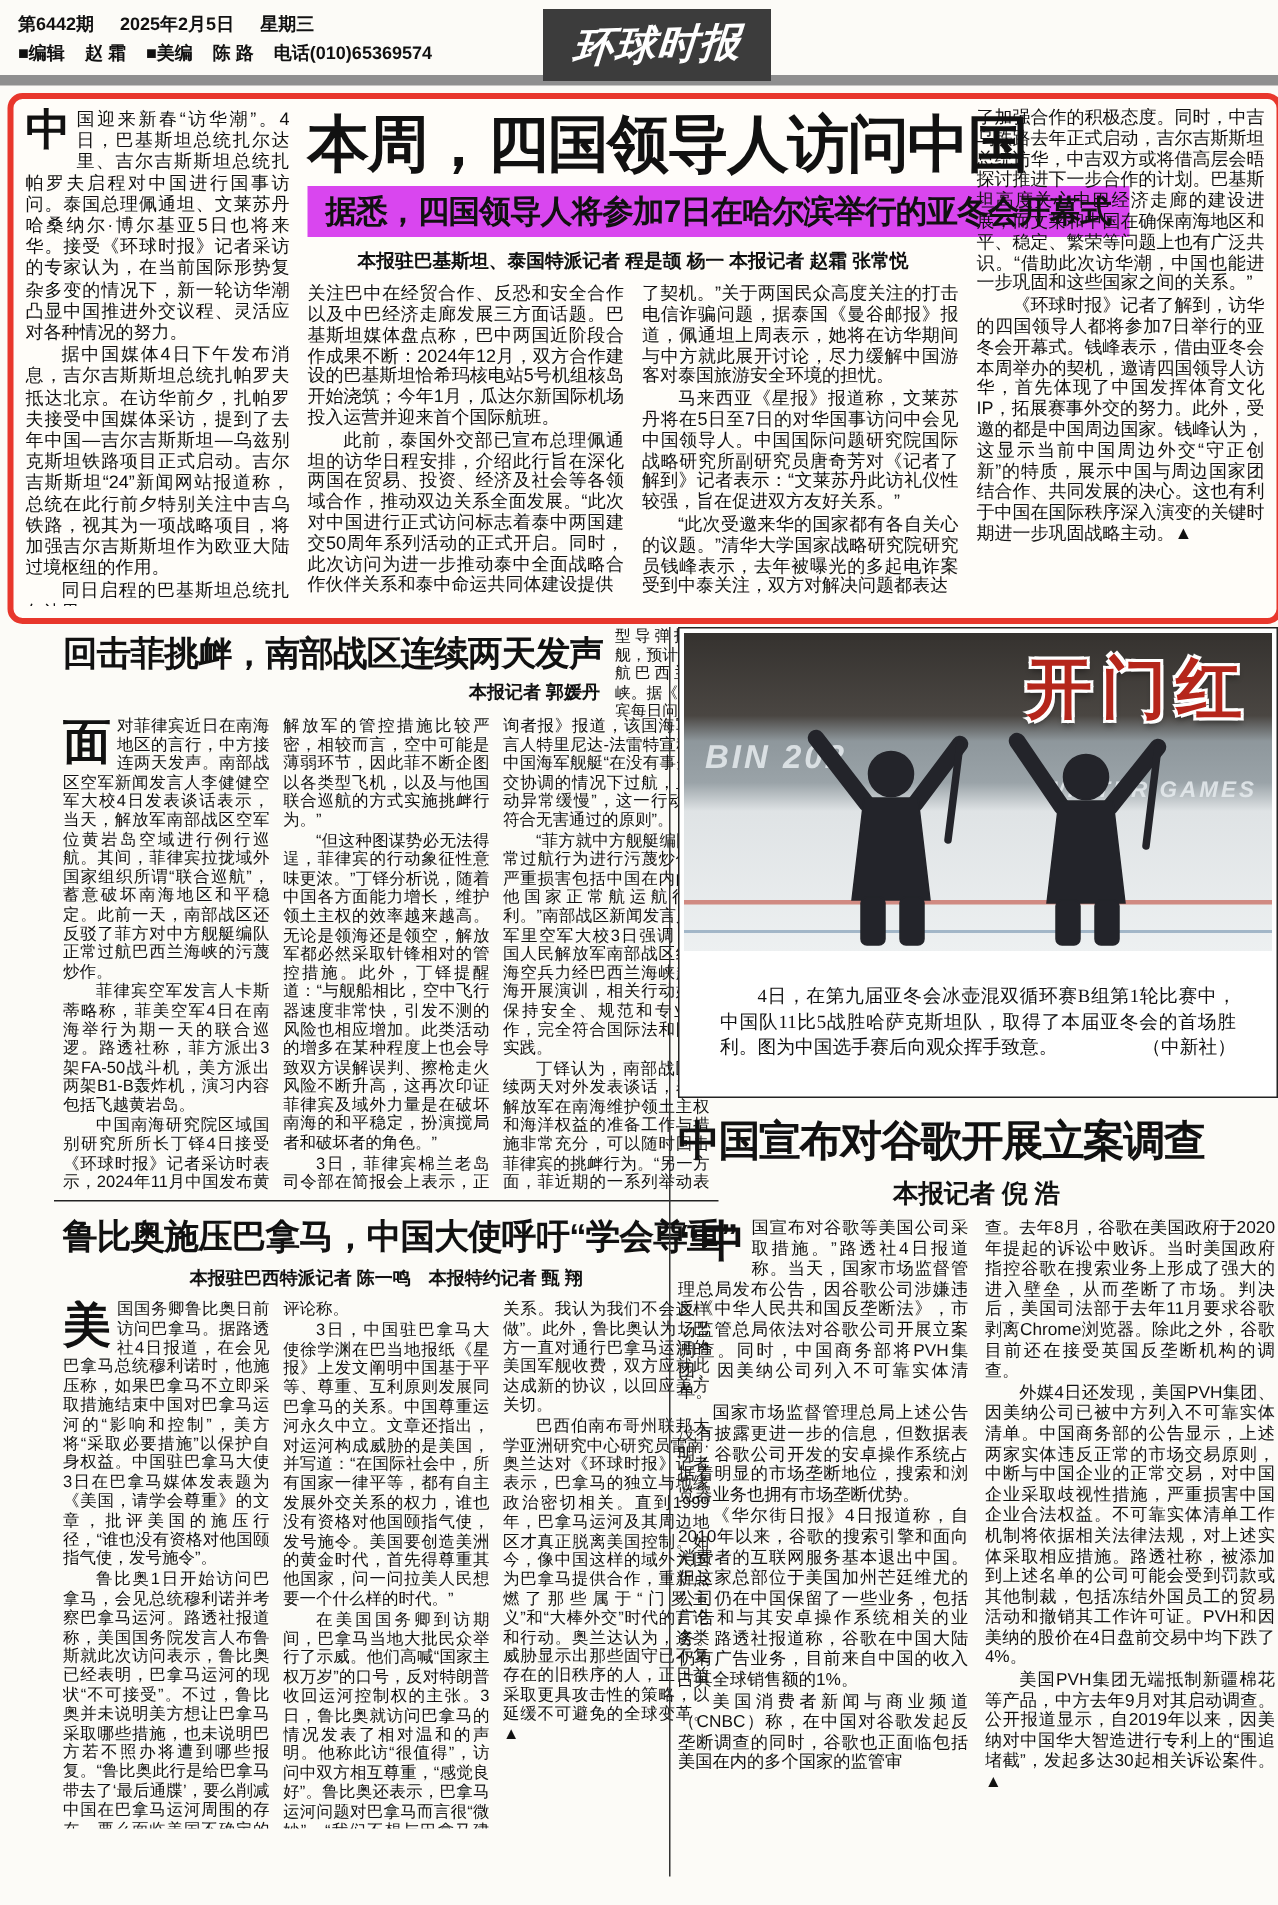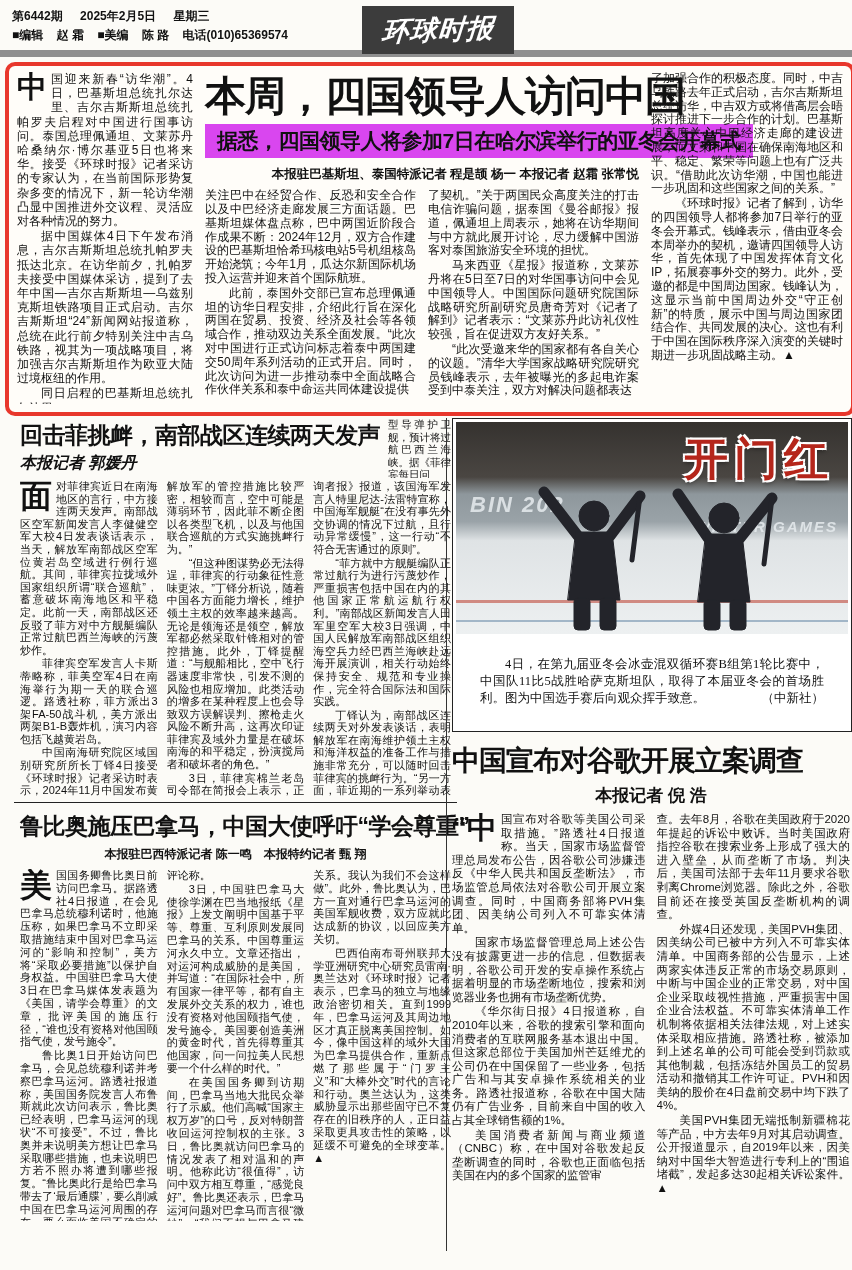--- a/index.html
+++ b/index.html
@@ -26,32 +26,32 @@
 
   
   .lead-box{position:absolute;left:5px;top:62px;width:826px;height:334px;border:4px solid #e8372c;border-radius:10px;
     background:#fffdf9;padding:6px 8px;display:flex;gap:12px;}
   .lead-intro{width:176px;height:332px;overflow:hidden;font-size:12px;line-height:14.2px;}
   .lead-intro .dropcap{font-size:30px;}
   .lead-center{width:434px;display:flex;flex-direction:column;}
   .lead-headline{font-size:41px;font-weight:900;letter-spacing:-1px;line-height:1.08;margin:2px 0 6px 0;white-space:nowrap;}
   .lead-subhead{display:inline-block;background:#d946ef;font-size:21px;font-weight:bold;padding:3px 12px;margin-bottom:6px;
     letter-spacing:-.5px;white-space:nowrap;}
-  .lead-byline{text-align:right;font-size:12.5px;font-weight:bold;margin:2px 0 6px 0;white-space:nowrap;}
+  .lead-byline{text-align:center;font-size:12.5px;font-weight:bold;margin:2px 0 6px 0;white-space:nowrap;}
   .lead-cols{display:flex;gap:12px;flex:1;}
   .lead-col{flex:1;overflow:hidden;font-size:12px;line-height:13.8px;height:216px;}
   .lead-right{flex:1;height:332px;overflow:hidden;font-size:12px;line-height:13.8px;}
 
   
-  .left-section{position:absolute;left:14px;top:414px;width:443px;}
+  .left-section{position:absolute;left:0;top:414px;width:443px;padding-left:36px;}
   .a2{padding:4px 6px 0 6px;}
   .a2-head-row{display:flex;gap:8px;}
   .a2-headline{flex:1;font-size:23px;font-weight:900;letter-spacing:-.5px;margin:2px 0 2px 0;white-space:nowrap;}
   .a2-frag{width:76px;height:60px;overflow:hidden;font-size:10.5px;line-height:12.5px;text-align:justify;}
-  .a2-byline{width:358px;text-align:left;font-size:16px;font-weight:bold;margin:0 0 6px 0;font-style:italic;}
+  .a2-byline{width:358px;text-align:right;font-size:12px;font-weight:bold;margin:0 0 6px 0;}
   .a2-cols{display:flex;gap:9px;height:316px;overflow:hidden;}
   .a2-col{flex:1;overflow:hidden;font-size:11px;line-height:12.6px;}
   .a2-col .dropcap{font-size:32px;}
 
   .a3{border-top:1.5px solid #222;margin-top:6px;padding:8px 6px 0 6px;}
   .a3-headline{font-size:23px;font-weight:900;letter-spacing:-.5px;text-align:center;margin:0 0 4px 0;white-space:nowrap;}
   .a3-byline{text-align:center;font-size:12px;font-weight:bold;margin:0 0 6px 0;}
   .a3-cols{display:flex;gap:9px;height:352px;overflow:hidden;}
   .a3-col{flex:1;overflow:hidden;font-size:11px;line-height:12.8px;}
   .a3-col .dropcap{font-size:32px;}

